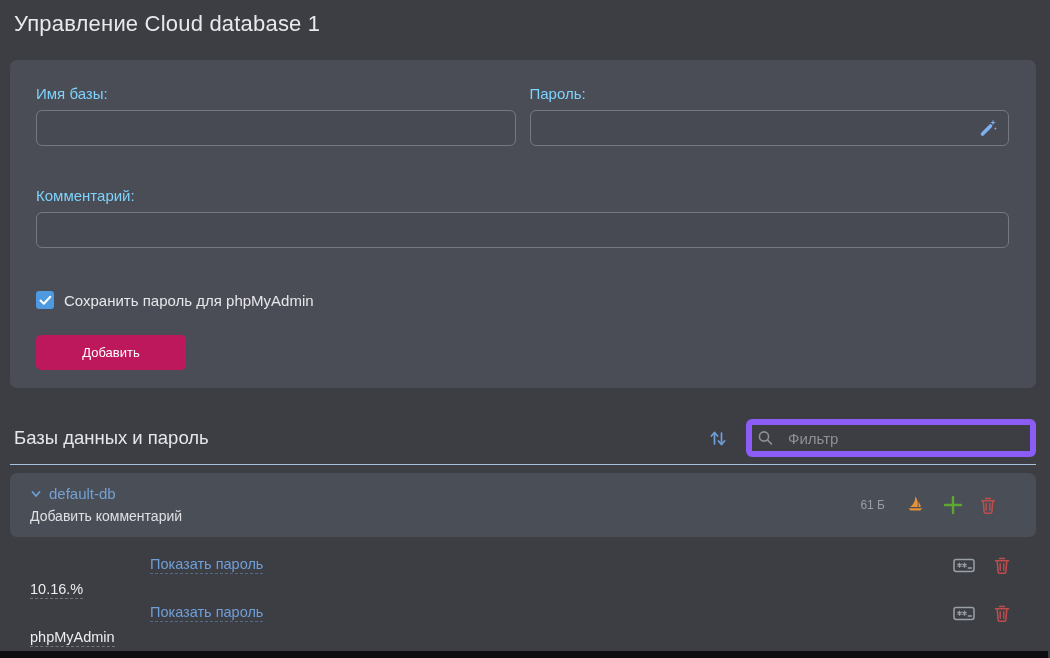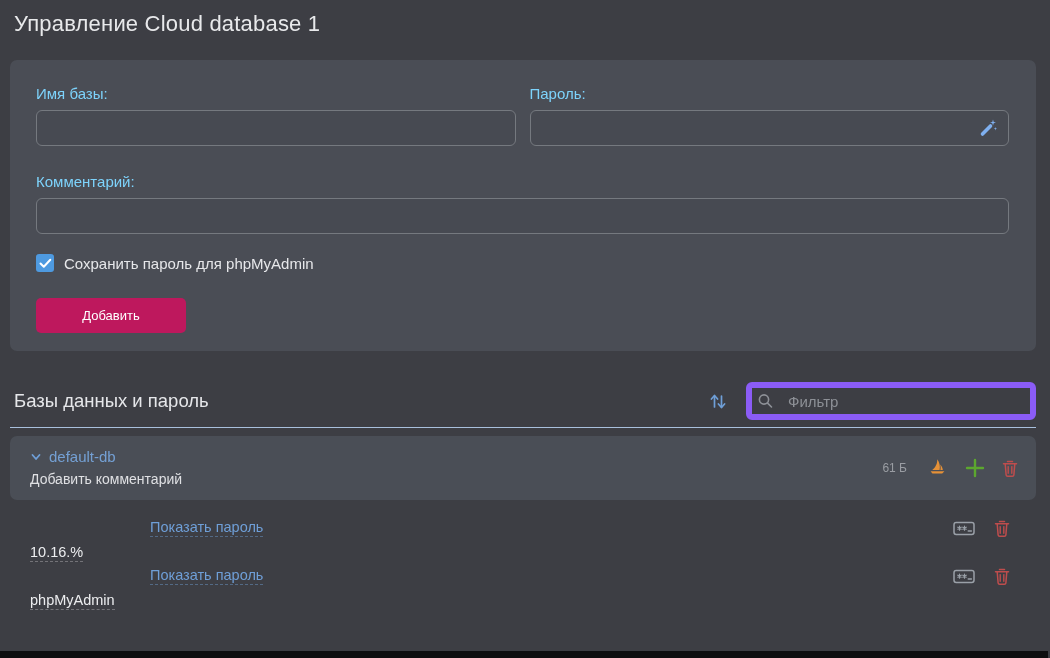--- a/index.html
+++ b/index.html
@@ -57,24 +57,24 @@
     position: absolute;
     right: 9px; top: 50%;
     transform: translateY(-50%);
     width: 24px; height: 24px;
     background: transparent;
     border: none;
     cursor: pointer;
     color: #7fb0f0;
     display: flex; align-items: center; justify-content: center;
   }
-  .comment-block { margin-top: 27px; }
+  .comment-block { margin-top: 41px; }
 
   .checkbox-row {
-    margin-top: 20px;
+    margin-top: 43px;
     display: flex;
     align-items: center;
     gap: 10px;
     text-align: right;
   }
   .checkbox {
     width: 18px; height: 18px;
     background: #4e9ae0;
     border-radius: 3px;
     display: flex; align-items: center; justify-content: center;
@@ -135,21 +135,21 @@
     transform: translateY(-50%);
     color: #8d9096;
     display: flex;
   }
 
   
   .db-card {
     margin: 8px 12px 0 10px;
     background: #4a4e56;
     border-radius: 7px;
-    padding: 12px 18px 13px 20px;
+    padding: 12px 40px 13px 20px;
     display: flex;
     align-items: center;
   }
   .db-card-left { flex: 1 1 auto; }
   .db-name-row {
     display: flex; align-items: center; gap: 7px;
     cursor: pointer;
   }
   .chevron { color: #6f9fd8; display: flex; }
   .db-name { font-size: 15px; color: #74a0d4; }

